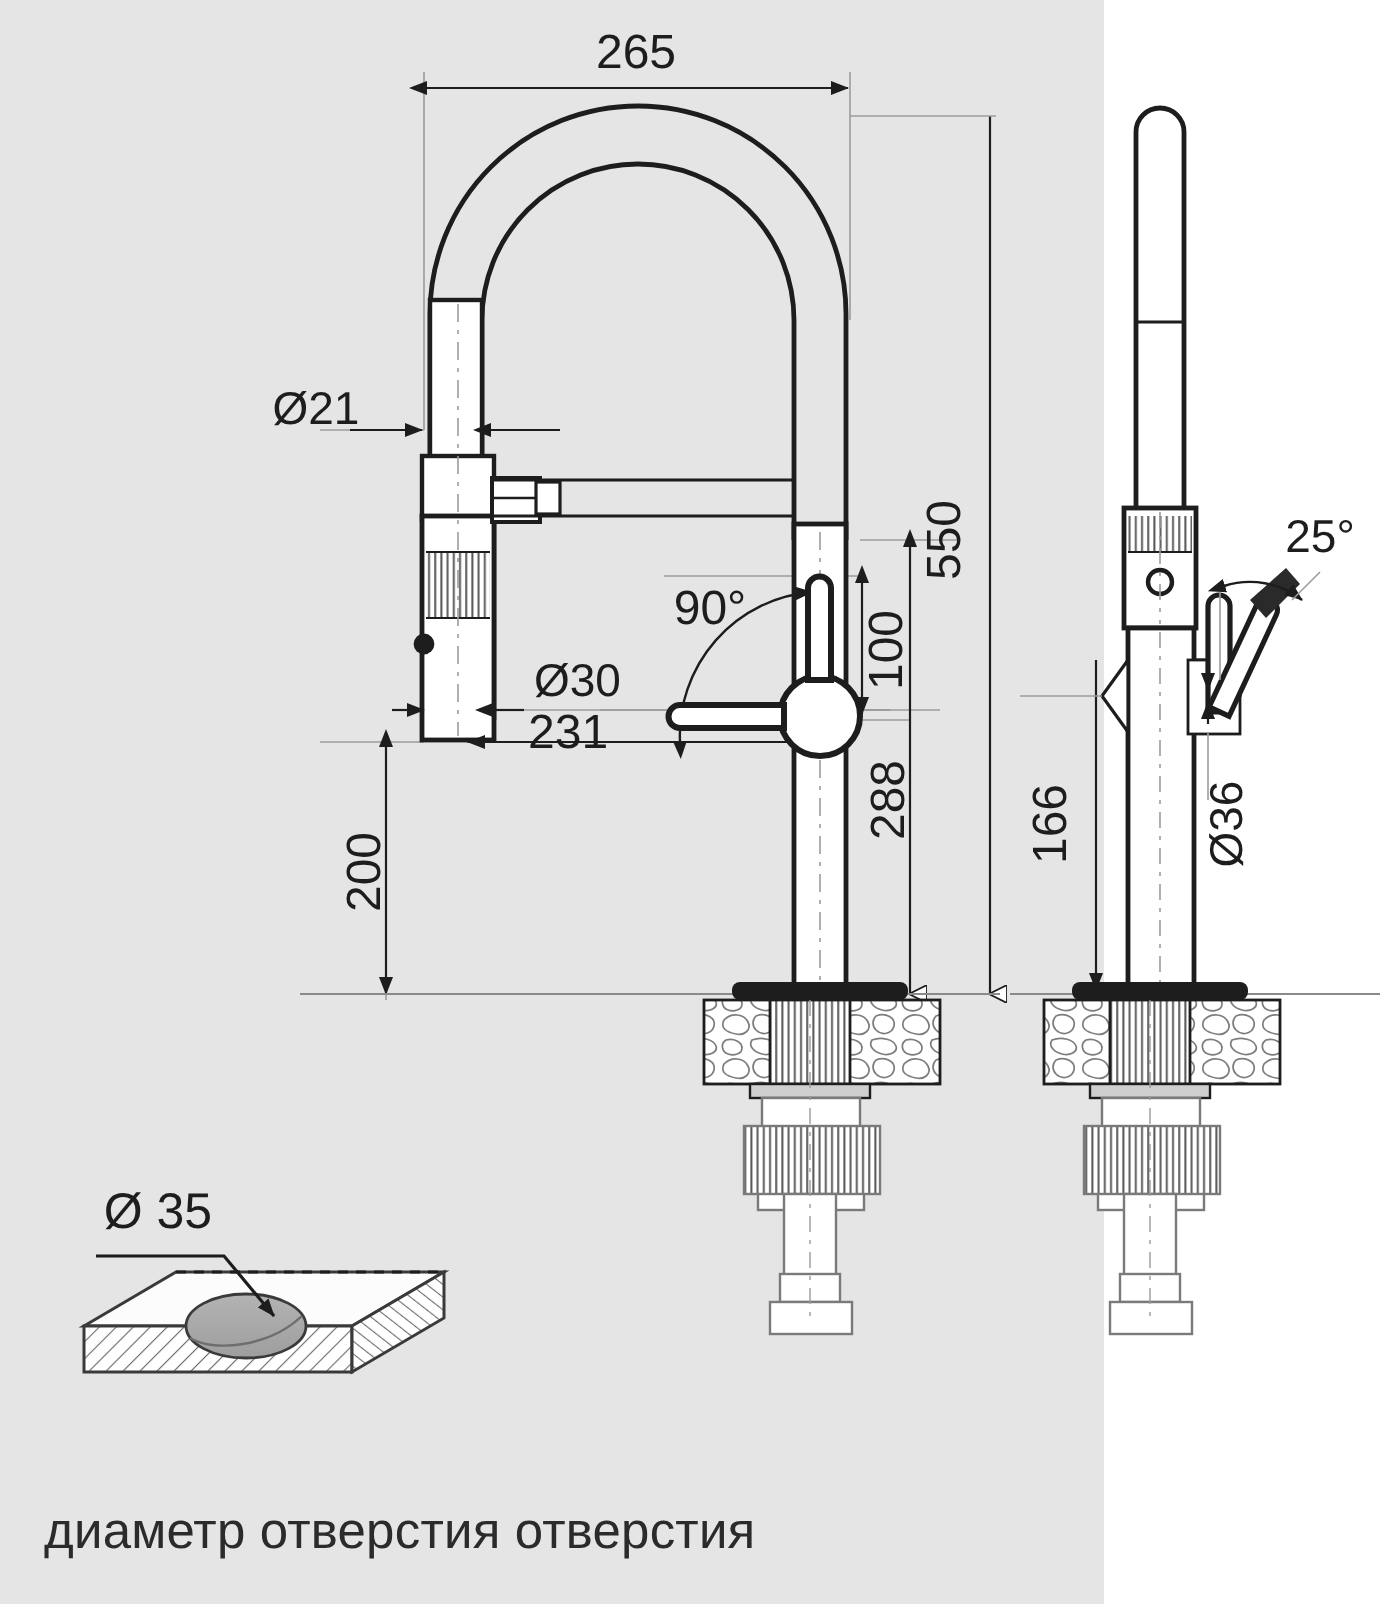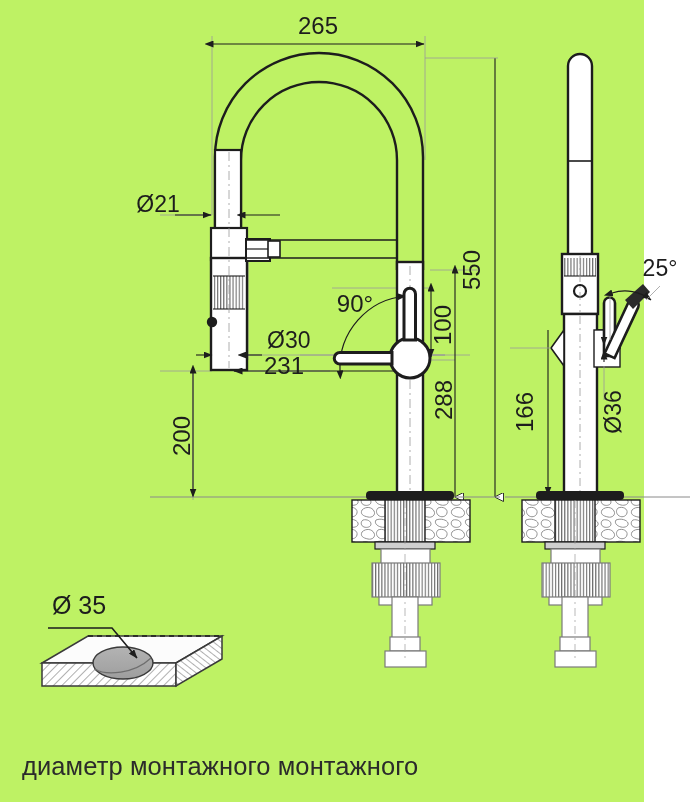--- a/index.html
+++ b/index.html
@@ -9,23 +9,23 @@
   }
   body {
     font-family: "Liberation Sans", sans-serif;
     width: 693px;
     height: 802px;
     overflow: hidden;
     position: relative;
   }
   #root {
     position: relative;
-    width: 644px;
+    width: 552px;
     height: 802px;
-    background: #bef264;
+    background: #e5e5e5;
   }
   svg.drawing {
     position: absolute;
     left: 0;
     top: 0;
     width: 693px;
     height: 802px;
     display: block;
   }
   .cap-text {
@@ -323,17 +323,17 @@
 
       <g>
         <path d="M48,628 L112,628 L137,658" fill="none" stroke="#1d1d1d" stroke-width="1.6" marker-end="url(#arrS)"></path>
       </g>
 
       <text x="79" y="614" font-size="25" text-anchor="middle">Ø 35</text>
     </g>
   </svg>
 
   <div class="cap-text">
-    <div>диаметр монтажного монтажного</div>
+    <div>диаметр отверстия отверстия</div>
     
   </div>
 
 </div>
 
 </body></html>

